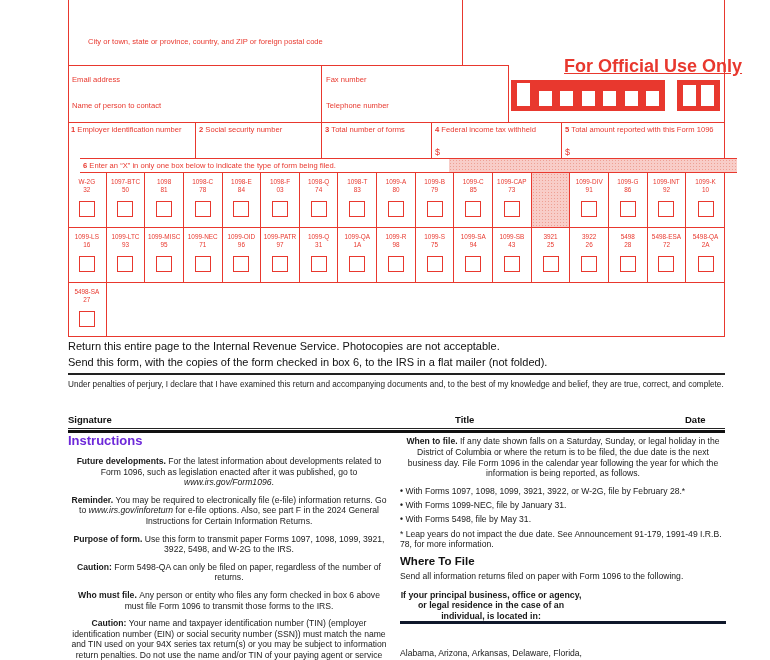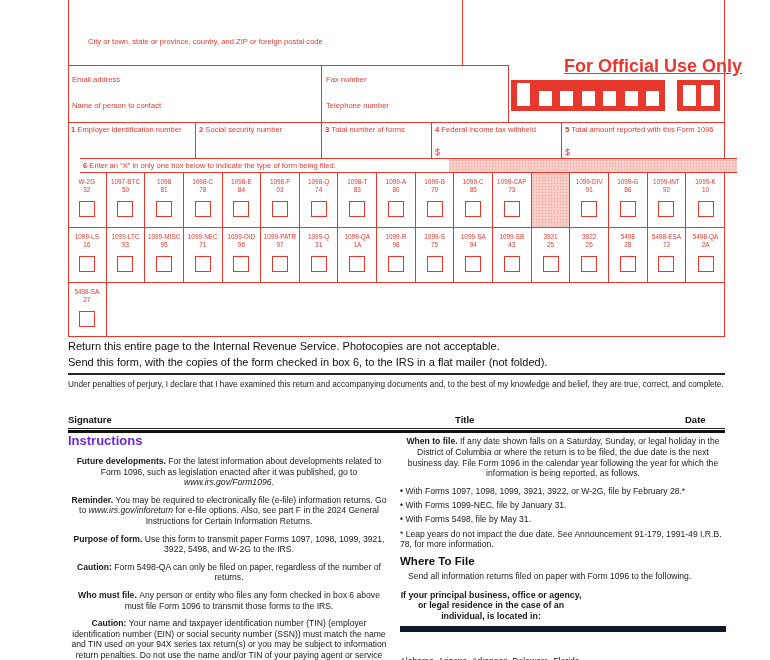--- a/index.html
+++ b/index.html
@@ -51,22 +51,22 @@
   .col{color:#1a1a1a;font-size:8.6px;line-height:10.8px;}
   .lcol{left:68px;top:436px;width:322px;}
   .rcol{left:400px;top:436px;width:326px;}
   .h-instr{font-size:13px;font-weight:bold;margin:0 0 9px 0;color:#6d28d9;}
   .para{margin:0 0 6.5px 0;text-align:center;}
   .b{font-weight:bold;}
   .i{font-style:italic;}
   .bullet{margin:0 0 3.5px 0;}
   .footnote{margin:2px 0 6px 0;}
   .h-where{font-size:11.5px;font-weight:bold;margin:4px 0 4px 0;color:#111;}
-  .where-intro{margin:0 0 8px 8px;}
-  .wtable .hdr{display:flex;border-bottom:6px solid #0f172a;padding-bottom:5px;}
+  .where-intro{margin:0 0 8px 0;}
+  .wtable .hdr{display:flex;border-bottom:3px solid #0f172a;}
   .wtable .hdr .h1{width:182px;margin-right:10px;}
   .wtable .hdr .h2{flex:1;}
   .wtable .hdr div{font-size:8.8px;font-weight:bold;text-align:center;line-height:10.5px;}
   .wtable .trow{display:flex;padding-top:24px;}
   .wtable .trow .s{width:182px;margin-right:10px;}
   .wtable .trow .a{flex:1;text-align:center;padding-top:12px;}
 </style>
 </head>
 <body>
 

